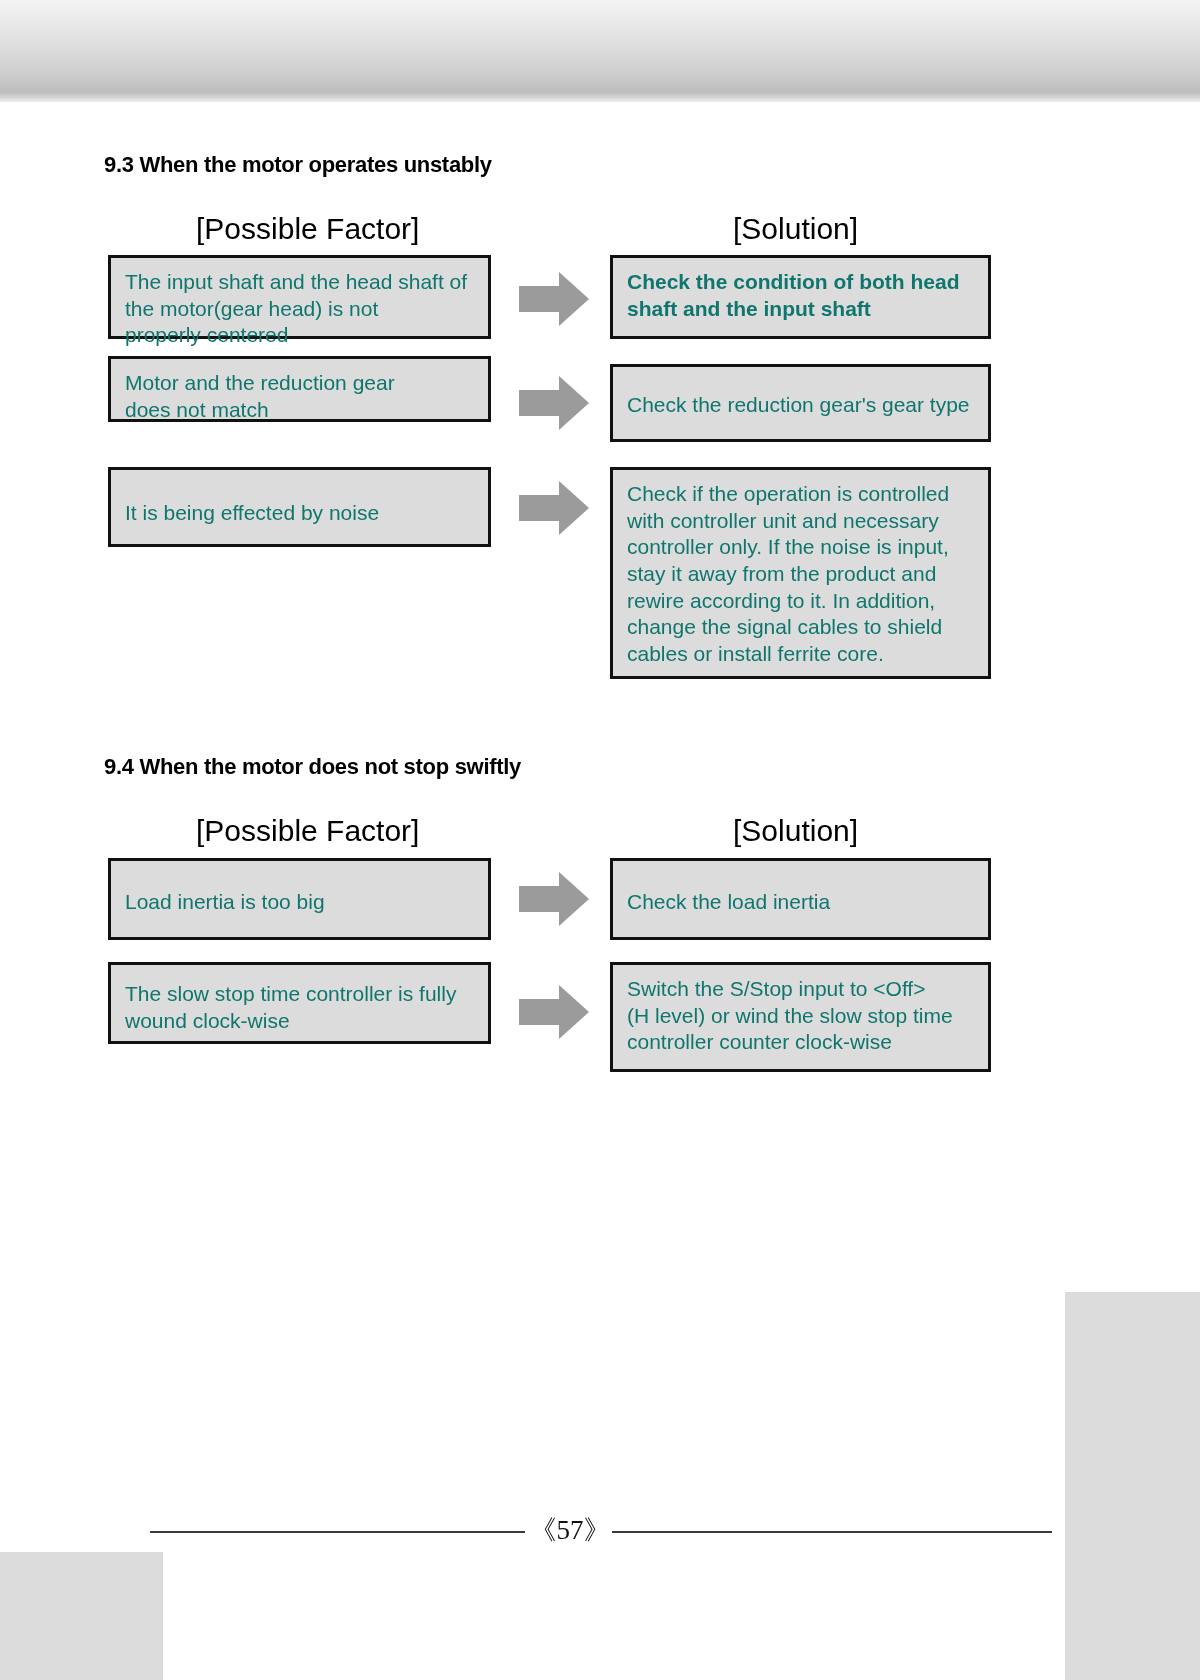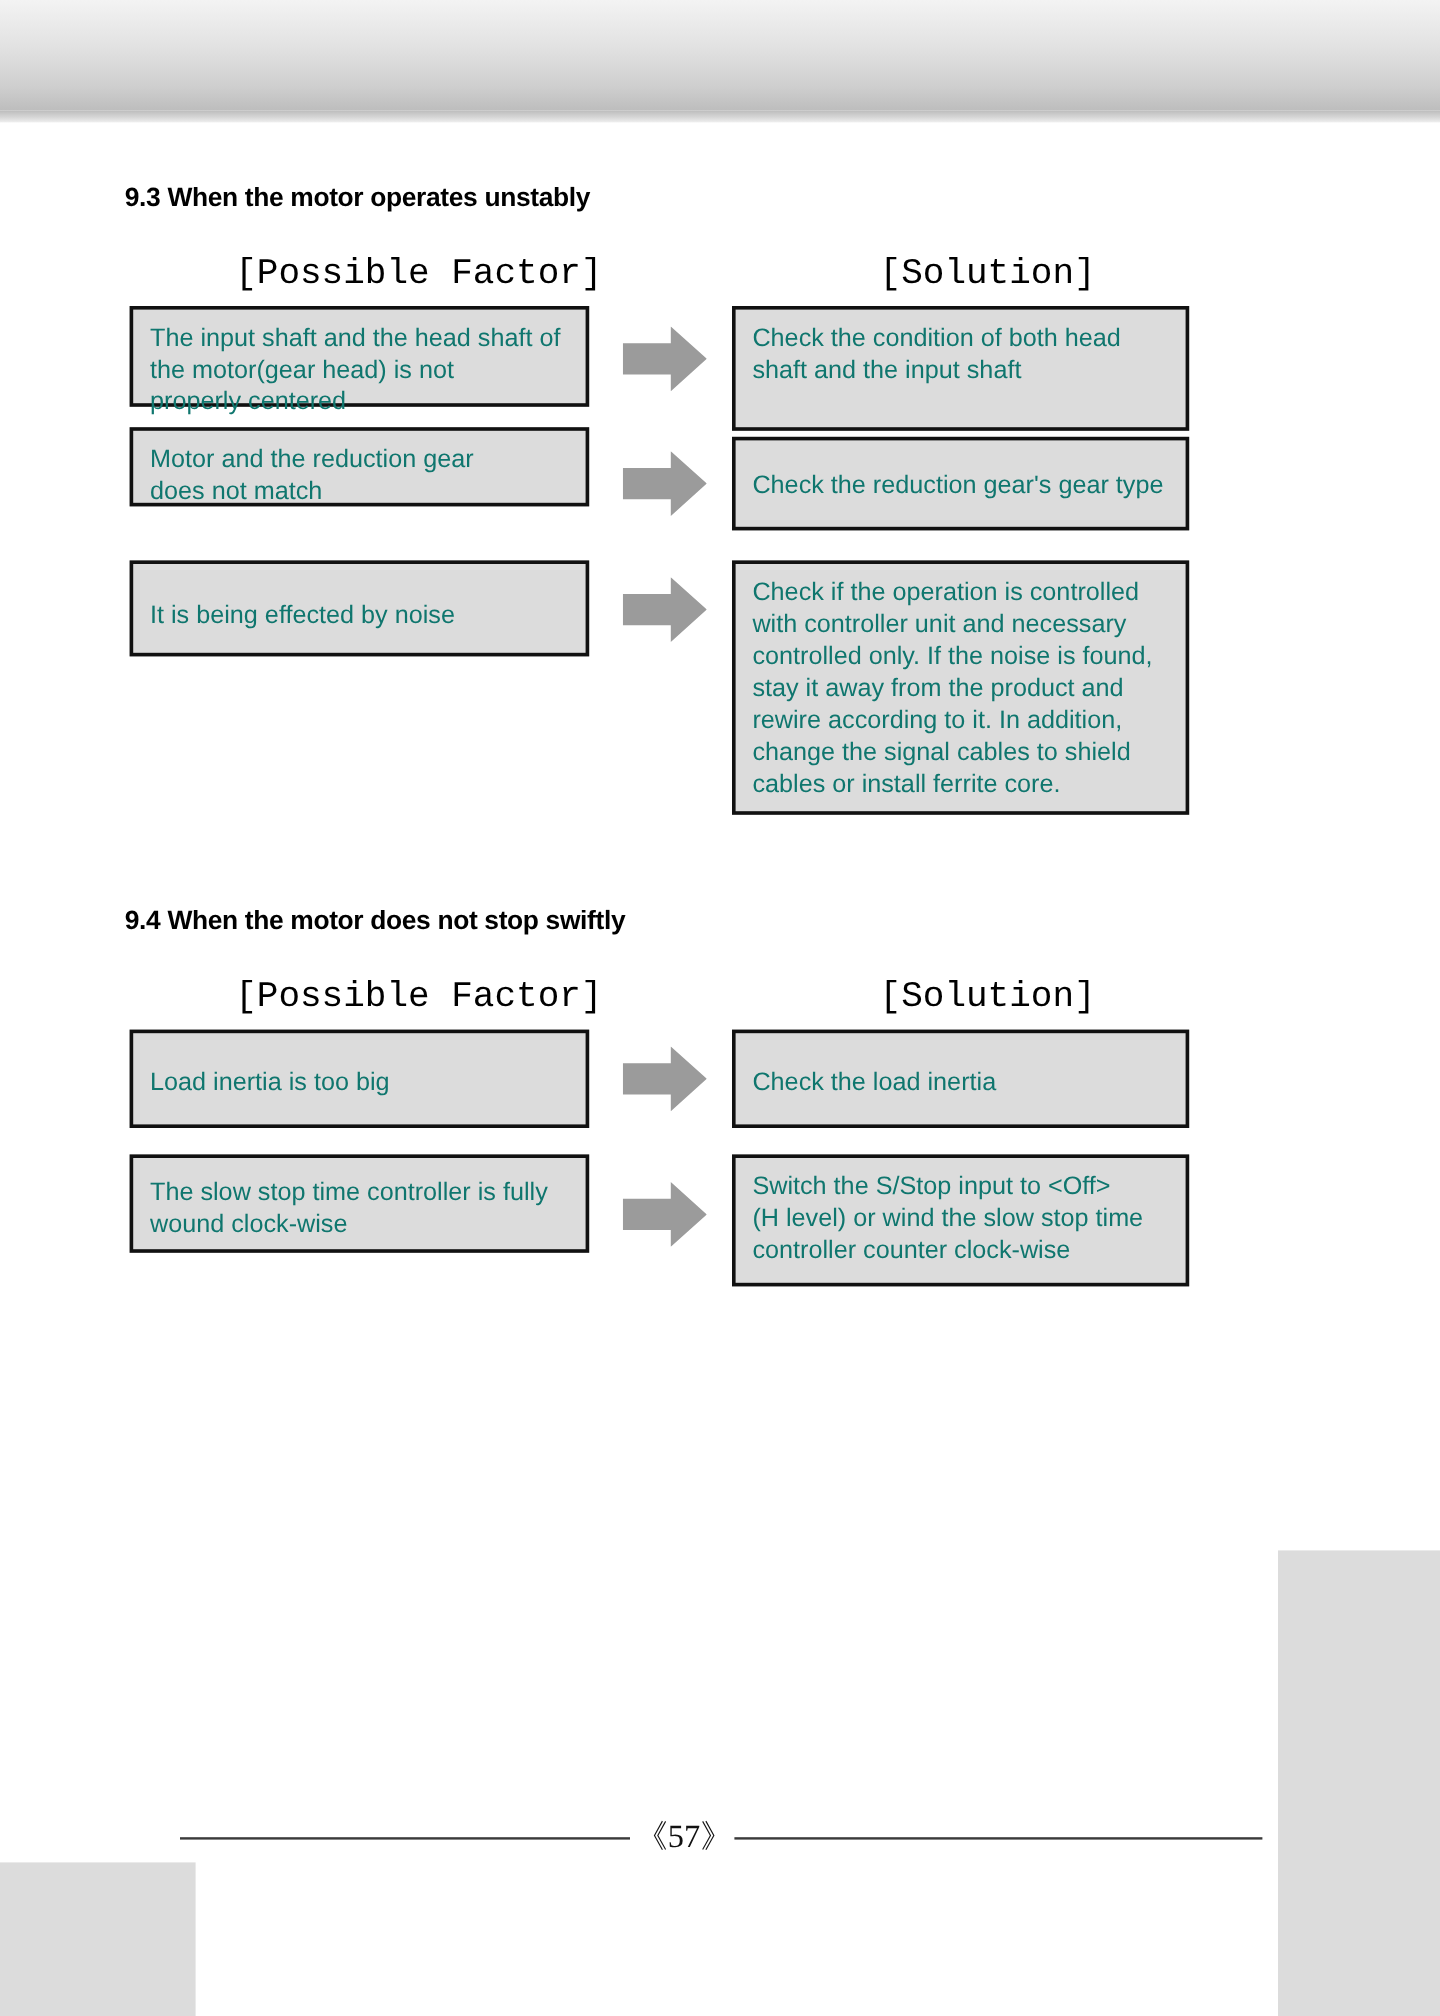--- a/index.html
+++ b/index.html
@@ -59,21 +59,21 @@
     position: absolute;
     left: 104px;
     font-size: 22px;
     font-weight: bold;
     color: #000000;
     white-space: nowrap;
     letter-spacing: -0.3px;
   }
   .col-head {
     position: absolute;
-    font-family: Liberation Mono, monospace;
+    font-family: Liberation Sans, sans-serif;
     font-size: 30px;
     color: #000000;
     white-space: nowrap;
   }
   .col-head.left  { left: 196px; }
   .col-head.right { left: 733px; }
 
   
   .flow-row {
     position: absolute;
@@ -181,21 +181,21 @@
 
     <div class="flow-row" style="top:0;">
       <div class="box factor" style="top:255px; height:84px;">The input shaft and the head shaft of
 the motor(gear head) is not
 properly centered</div>
       <div class="arrow" style="top:272px;">
         <svg viewBox="0 0 70 54" xmlns="http://www.w3.org/2000/svg">
           <polygon points="0,14 40,14 40,0 70,27 40,54 40,40 0,40" fill="#9b9b9b"></polygon>
         </svg>
       </div>
-      <div class="box solution" style="top:255px; height:104px;">Check the condition of both head
+      <div class="box solution" style="top:255px; height:84px;font-weight:bold;">Check the condition of both head
 shaft and the input shaft</div>
     </div>
 
     <div class="flow-row" style="top:0;">
       <div class="box factor" style="top:356px; height:66px;">Motor and the reduction gear
 does not match</div>
       <div class="arrow" style="top:376px;">
         <svg viewBox="0 0 70 54" xmlns="http://www.w3.org/2000/svg">
           <polygon points="0,14 40,14 40,0 70,27 40,54 40,40 0,40" fill="#9b9b9b"></polygon>
         </svg>
@@ -205,21 +205,21 @@
 
     <div class="flow-row" style="top:0;">
       <div class="box factor" style="top:467px; height:80px; padding-top:30px;">It is being effected by noise</div>
       <div class="arrow" style="top:481px;">
         <svg viewBox="0 0 70 54" xmlns="http://www.w3.org/2000/svg">
           <polygon points="0,14 40,14 40,0 70,27 40,54 40,40 0,40" fill="#9b9b9b"></polygon>
         </svg>
       </div>
       <div class="box solution" style="top:467px; height:212px;">Check if the operation is controlled
 with controller unit and necessary
-controlled only. If the noise is found,
+controller only. If the noise is input,
 stay it away from the product and
 rewire according to it. In addition,
 change the signal cables to shield
 cables or install ferrite core.</div>
     </div>
 
   </div>
 
   <div class="section" style="top:0;">
 

